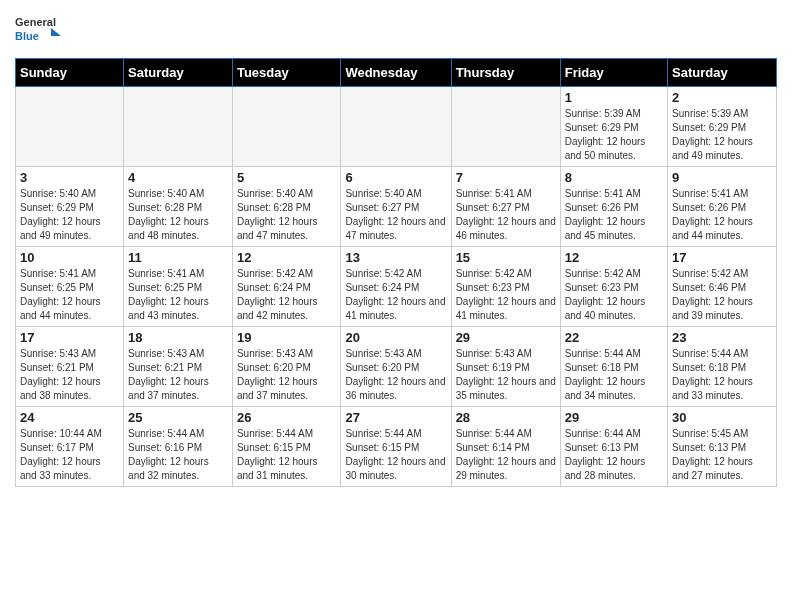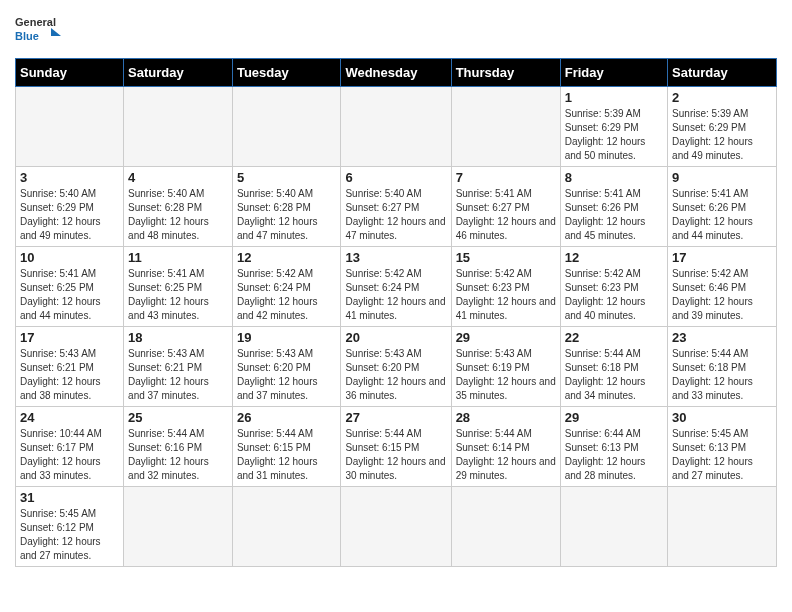--- a/index.html
+++ b/index.html
@@ -322,29 +322,14 @@
 and 28 minutes.</div>
         </td>
         <td>
           <span class="day-number">30</span>
           <div class="day-info">Sunrise: 5:45 AM
 Sunset: 6:13 PM
 Daylight: 12 hours
 and 27 minutes.</div>
         </td>
       </tr>
-      <tr>
-        <td>
-          <span class="day-number">31</span>
-          <div class="day-info">Sunrise: 5:45 AM
-Sunset: 6:12 PM
-Daylight: 12 hours
-and 27 minutes.</div>
-        </td>
-        <td class="empty"></td>
-        <td class="empty"></td>
-        <td class="empty"></td>
-        <td class="empty"></td>
-        <td class="empty"></td>
-        <td class="empty"></td>
-      </tr>
     </tbody>
 </table>
 
 </body></html>

